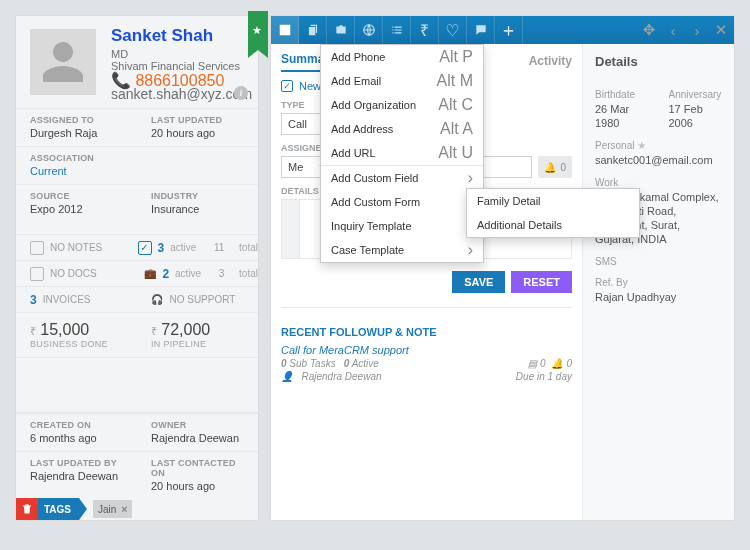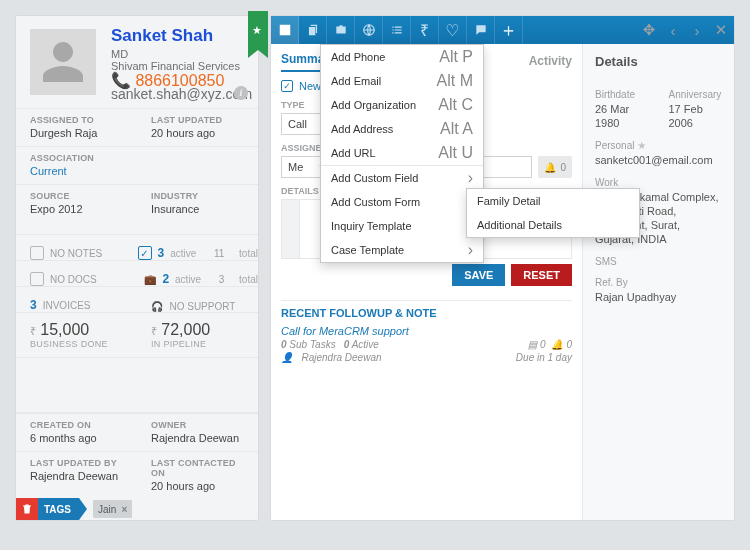--- a/index.html
+++ b/index.html
@@ -18,21 +18,21 @@
   .bookmark .ribbon { width: 20px; height: 39px; background: #2a9a50; position: relative; }
   .bookmark .ribbon:after { content: ""; position: absolute; bottom: -8px; left: 0; border-left: 10px solid #2a9a50; border-right: 10px solid #2a9a50; border-bottom: 8px solid transparent; }
   .bookmark .star { position: absolute; top: 13px; left: 4px; color: #fff; font-size: 11px; }
   .facts { position: absolute; top: 92px; left: 0; right: 0; }
   .fact-row { display: flex; border-top: 1px solid #e6e8ea; }
   .fact { flex: 1; padding: 6px 14px 7px 14px; }
   .fact-label { font-size: 9px; color: #939699; font-weight: 600; letter-spacing: .2px; }
   .fact-value { font-size: 11px; color: #444; margin-top: 2px; }
   .fact-value.link { color: #1a79b7; }
   .stats { position: absolute; top: 218px; left: 0; right: 0; border-top: 1px solid #e6e8ea; }
-  .stat-row { display: flex; height: 26px; align-items: flex-end; border-bottom: 1px solid #e6e8ea; }
+  .stat-row { display: flex; height: 26px; align-items: center; border-bottom: 1px solid #e6e8ea; }
   .stat-cell { flex: 1; display: flex; align-items: center; gap: 6px; padding-left: 14px; font-size: 10px; color: #9b9e9f; }
   .stat-cell .n-blue { color: #1a79b7; font-weight: 600; font-size: 12px; }
   .stat-cell .sub { color: #a8a8a8; }
   .ico-sq { width: 14px; height: 14px; border: 1.5px solid #b6b8ba; border-radius: 2px; display:inline-flex; align-items:center; justify-content:center; }
   .money-row { display: flex; border-bottom: 1px solid #e6e8ea; }
   .money { flex: 1; padding: 8px 14px; }
   .rupee { color: #9fa1a3; font-size: 11px; margin-right: 4px; }
   .amount { font-size: 16px; color: #444; }
   .amount-label { font-size: 9px; color: #a2a5a7; letter-spacing: .3px; }
   .meta-block { position: absolute; left: 0; right: 0; top: 396px; border-top: 1px solid #e6e8ea; }
@@ -60,25 +60,25 @@
   .section-head { color:#1a79b7; font-size:11px; display:flex; align-items:center; gap:6px; margin-top:8px; }
   .chk { width:12px;height:12px;border:1.5px solid #1a79b7;border-radius:2px;display:inline-flex;align-items:center;justify-content:center;color:#1a79b7;font-size:9px; }
   .form-label { font-size:9px; color:#9ea1a3; font-weight:600; margin-top:8px; }
   .select { border:1px solid #cfd2d4; height:22px; display:flex; align-items:center; justify-content:space-between; padding:0 6px; font-size:11px; color:#444; background:#fff; margin-top:3px; }
   .caret { color:#888; font-size:9px; }
   .assigned-row{display:flex;gap:6px;margin-top:3px;}
   .field-sm{border:1px solid #cfd2d4;height:22px;flex:1;display:flex;align-items:center;justify-content:space-between;padding:0 6px;font-size:11px;color:#444;background:#fff;}
   .bell-badge{display:flex;align-items:center;gap:4px;background:#e7e9eb;color:#8a8d8f;padding:0 6px;height:22px;font-size:10px;border-radius:2px;}
   .details-area{border:1px solid #e5e7e9;height:60px;margin-top:3px;background:#fff;display:flex;}
   .details-gutter{width:18px;background:#f1f2f3;border-right:1px solid #e5e7e9;}
-  .btn-row{display:flex;gap:6px;justify-content:flex-end;margin-top:5px;}
+  .btn-row{display:flex;gap:6px;justify-content:flex-end;margin-top:12px;}
   .btn{height:22px;padding:0 12px;font-size:11px;font-weight:700;color:#fff;border:none;display:flex;align-items:center;}
   .btn-save{background:#1a79b7;}
-  .btn-reset{background:#b91c1c;}
-  .recent-hd{color:#1a79b7;font-size:11px;font-weight:600;border-top:1px solid #e7e9eb;margin-top:14px;padding-top:6px;}
+  .btn-reset{background:#8b5cf6;}
+  .recent-hd{color:#1a79b7;font-size:11px;font-weight:600;border-top:1px solid #e7e9eb;margin-top:14px;padding-top:18px;}
   .fu-item{font-size:11px;margin-top:6px;font-style:italic;}
   .fu-title{color:#1a79b7;}
   .fu-meta{color:#8f9193;font-size:10px;display:flex;gap:8px;margin-top:2px;align-items:center;}
   .fu-meta .right{margin-left:auto;}
   .det-hd{font-size:13px;font-weight:600;color:#555;margin-bottom:10px;}
   .det-lbl{font-size:10px;color:#9b9e9f;margin-top:10px;}
   .det-val{font-size:11px;color:#555;margin-top:2px;line-height:14px;}
   .star-sm{color:#bfc1c3;}
   
   .dropdown{position:absolute;top:44px;left:320px;width:164px;background:#fff;border:1px solid #c6c8cb;box-shadow:0 4px 10px rgba(0,0,0,.18);z-index:30;font-size:11px;}

